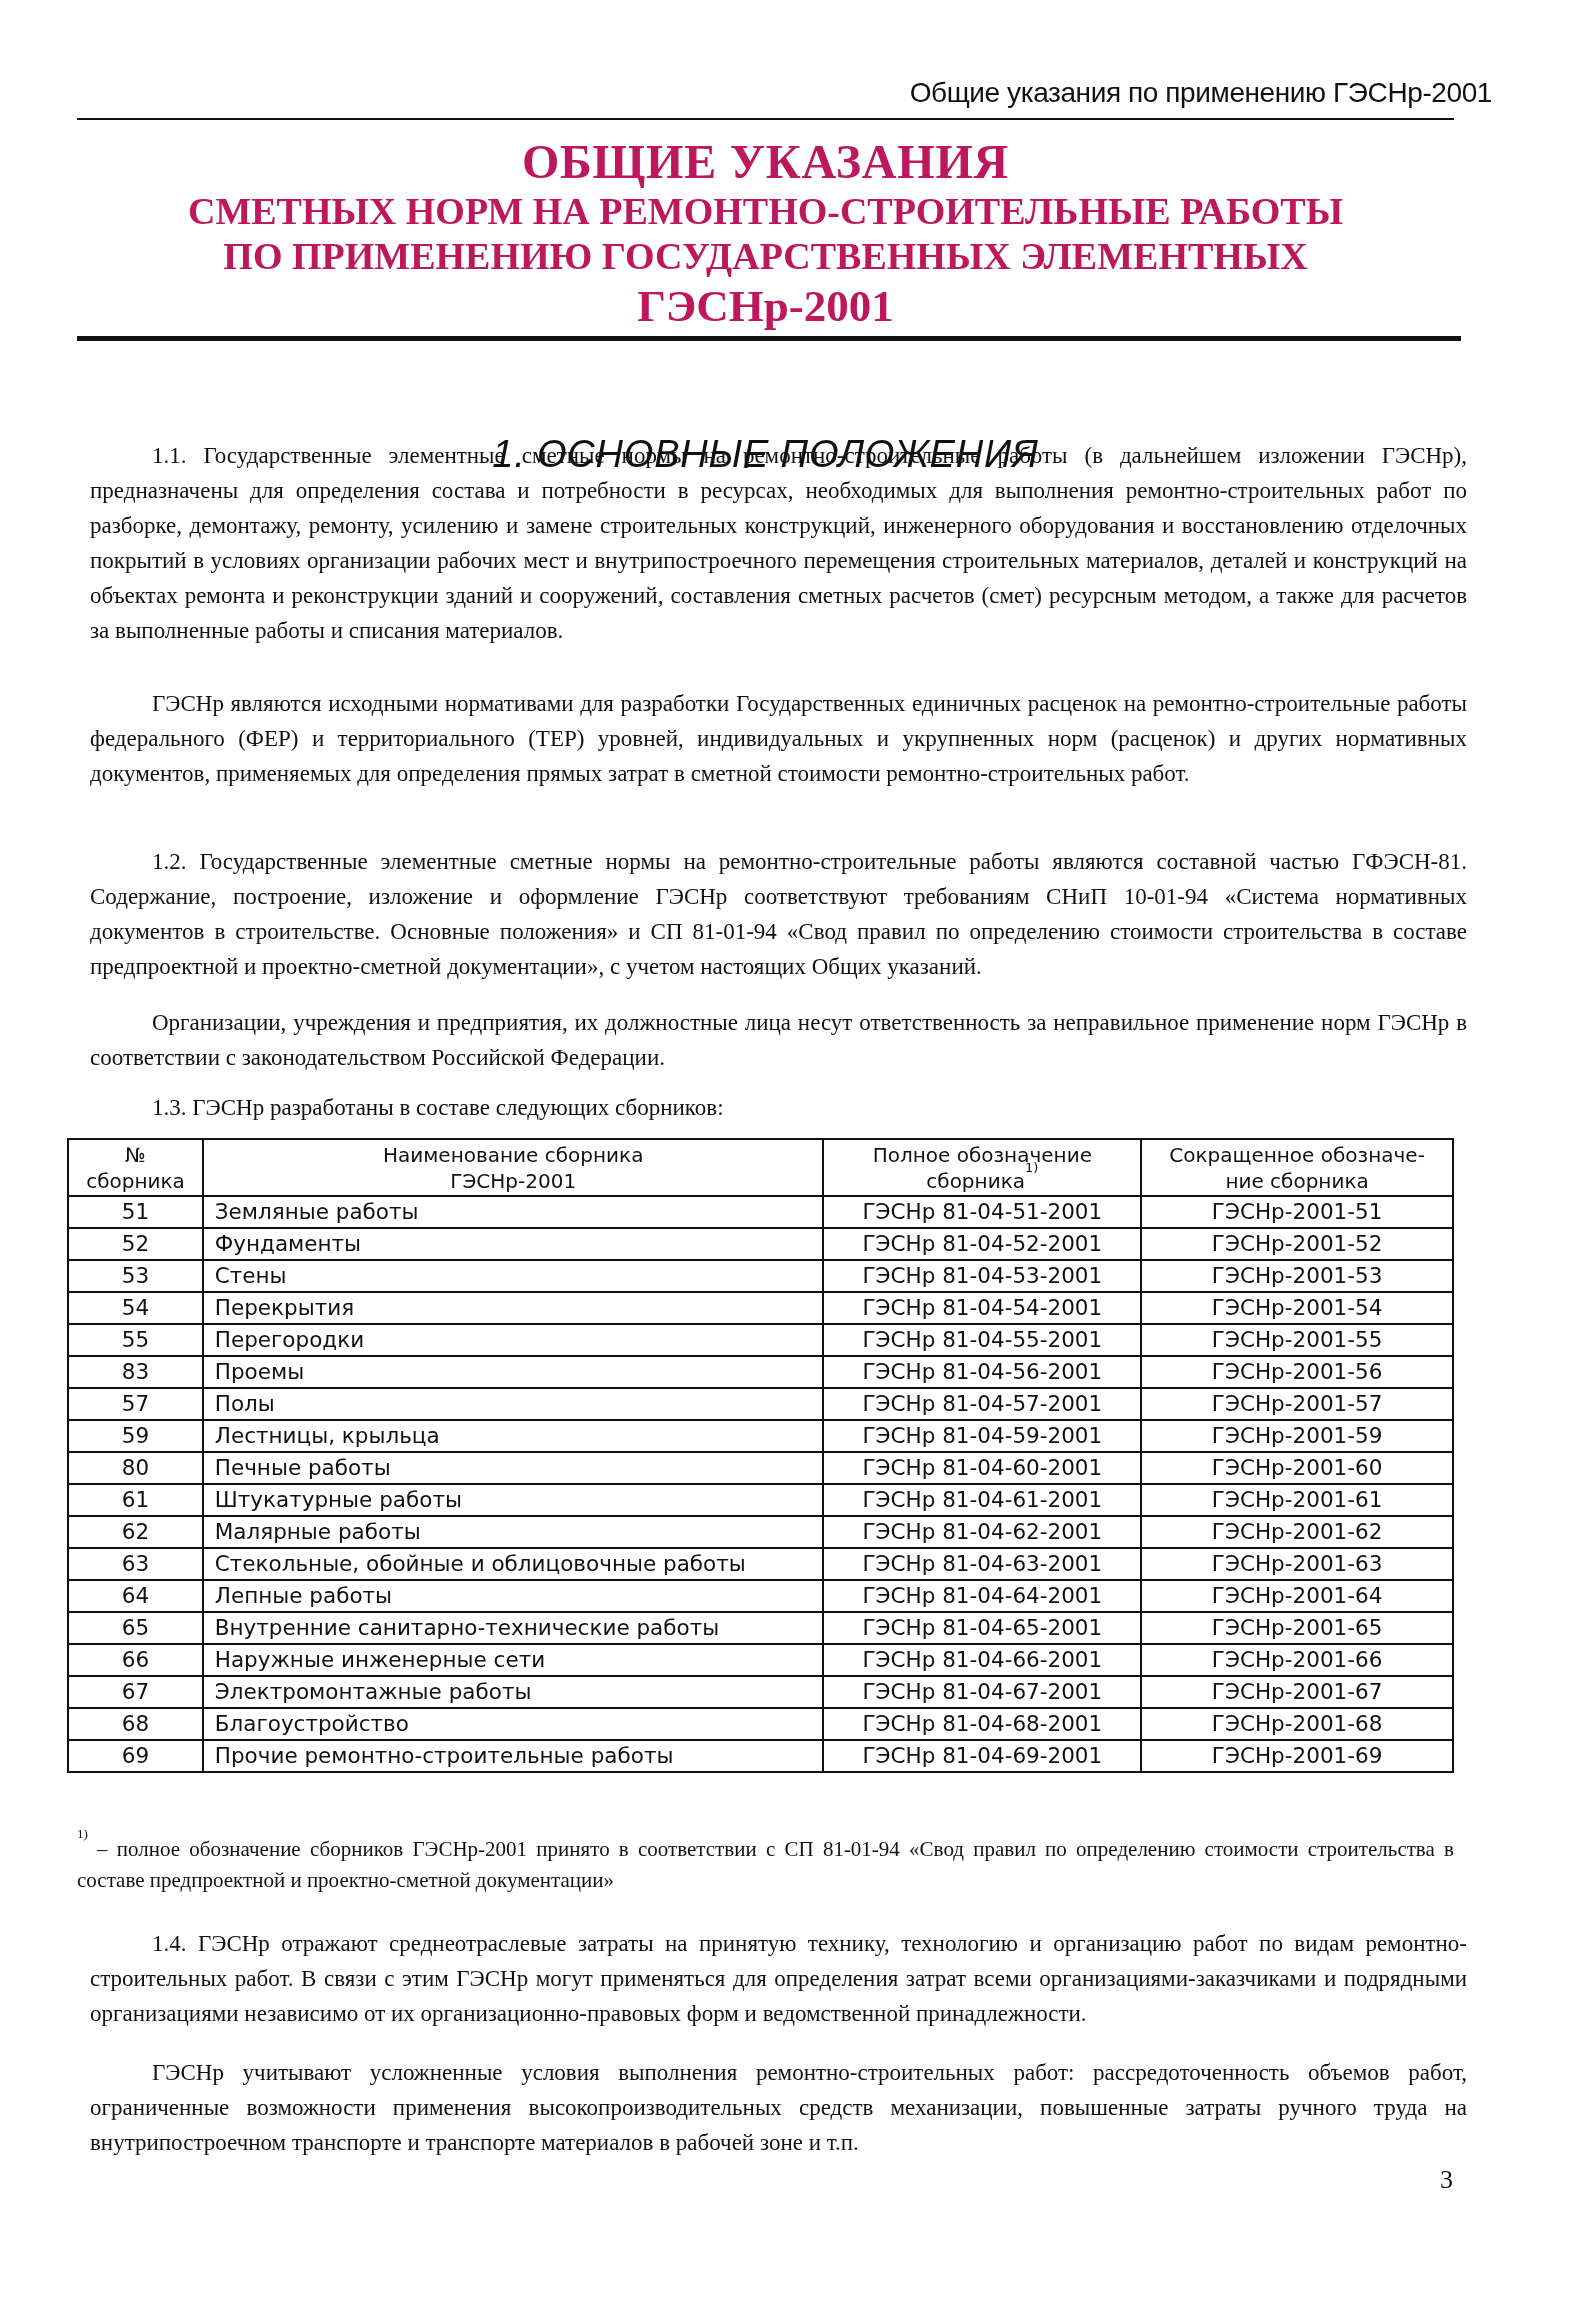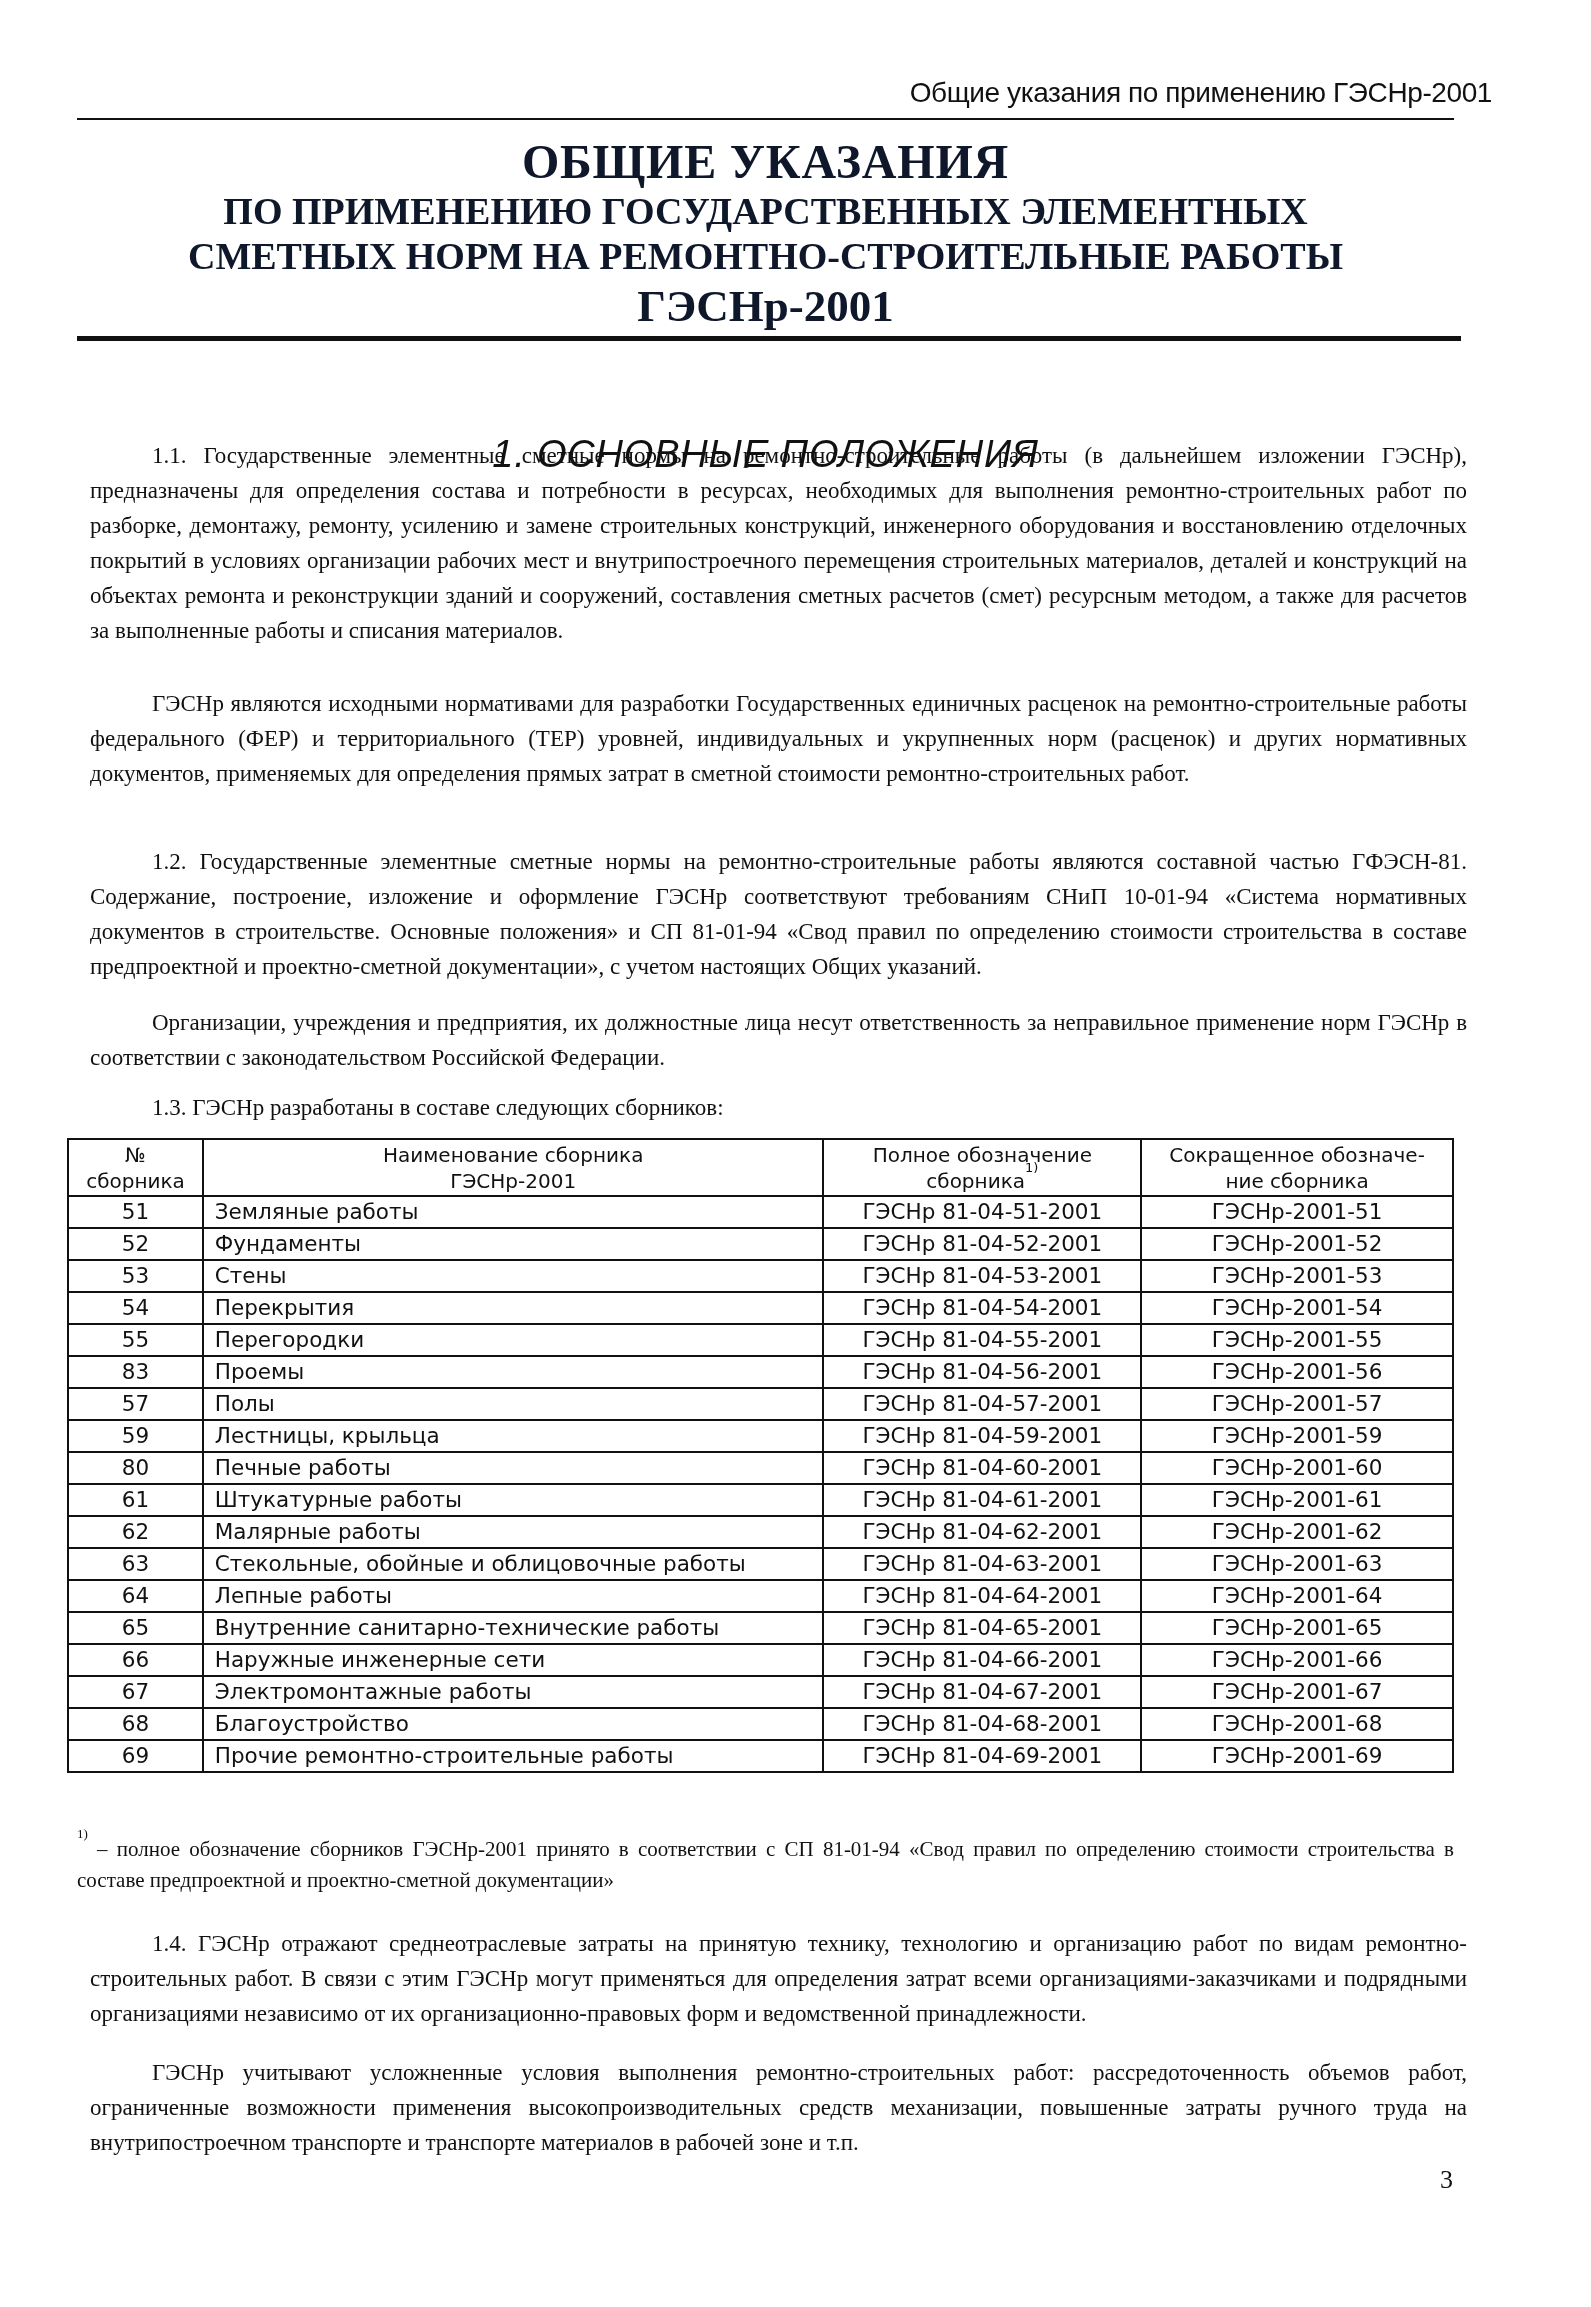--- a/index.html
+++ b/index.html
@@ -1,20 +1,20 @@
 <!DOCTYPE html>
 <html style="font-size:12.3px"><head>
 <meta charset="utf-8">
 <style>
   html, body { margin:0; padding:0; background:#ffffff; }
   body { width:1592px; height:2307px; position:relative; overflow:hidden; color:#111; font-family:"Liberation Serif", serif; }
   .abs { position:absolute; }
   .running-head { left:900px; top:77px; width:592px; text-align:right; font-size:28px; font-family:"Liberation Sans", sans-serif; font-stretch:condensed; letter-spacing:-0.4px; }
   .rh-rule { left:77px; top:118px; width:1377px; height:2.3px; background:#111; }
-  .title-block { left:77px; top:135px; width:1377px; text-align:center; font-family:"Liberation Serif", serif; font-weight:bold; color:#0f172a; }
+  .title-block { left:77px; top:135px; width:1377px; text-align:center; font-family:"Liberation Serif", serif; font-weight:bold; color:#be185d; }
   .t1 { font-size:48px; line-height:54px; letter-spacing:0.8px; }
   .t2 { font-size:38px; line-height:45px; }
   .t3 { font-size:45px; line-height:55px; }
   .title-rule { left:77px; top:336px; width:1384px; height:5.4px; background:#111; }
   .section-head { left:77px; top:385px; width:1377px; text-align:center; font-family:"Liberation Sans", sans-serif; font-style:italic; font-size:38px; letter-spacing:0.8px;margin-top:48px; }
   .para { left:90px; width:1377px; font-size:23px; line-height:35px; text-align:justify; font-family:"Liberation Serif", serif; }
   .para .indent { display:inline-block; width:62px; }
   table.coll { position:absolute; left:67px; top:1138px; width:1387px; border-collapse:collapse; font-family:"DejaVu Sans", sans-serif; font-size:21.5px; }
   table.coll th, table.coll td { border:2.3px solid #111; padding:0 10.8px; height:30px; line-height:30px; }
   table.coll th { font-weight:normal; font-size:20px; line-height:26px; height:55px; text-align:center; }
@@ -24,22 +24,22 @@
   .page-num { left:1415px; top:2165px; width:38px; text-align:right; font-size:26px; }
 </style>
 </head>
 <body>
 
 <div class="abs running-head">Общие указания по применению ГЭСНр-2001</div>
 <div class="abs rh-rule"></div>
 
 <div class="abs title-block">
   <div class="t1">ОБЩИЕ УКАЗАНИЯ</div>
+  <div class="t2">СМЕТНЫХ НОРМ НА РЕМОНТНО-СТРОИТЕЛЬНЫЕ РАБОТЫ</div>
   <div class="t2">ПО ПРИМЕНЕНИЮ ГОСУДАРСТВЕННЫХ ЭЛЕМЕНТНЫХ</div>
-  <div class="t2">СМЕТНЫХ НОРМ НА РЕМОНТНО-СТРОИТЕЛЬНЫЕ РАБОТЫ</div>
   <div class="t3">ГЭСНр-2001</div>
 </div>
 <div class="abs title-rule"></div>
 
 <div class="abs section-head">1. ОСНОВНЫЕ ПОЛОЖЕНИЯ</div>
 
 <div class="abs para" style="top:438px;"><span class="indent"></span><span>1.1. Государственные элементные сметные нормы на ремонтно-строительные работы (в дальнейшем изложении ГЭСНр), предназначены для определения состава и потребности в ресурсах, необходимых для выполнения ремонтно-строительных работ по разборке, демонтажу, ремонту, усилению и замене строительных конструкций, инженерного оборудования и восстановлению отделочных покрытий в условиях организации рабочих мест и внутрипостроечного перемещения строительных материалов, деталей и конструкций на объектах ремонта и реконструкции зданий и сооружений, составления сметных расчетов (смет) ресурсным методом, а также для расчетов за выполненные работы и списания материалов.</span></div>
 <div class="abs para" style="top:686px;"><span class="indent"></span><span>ГЭСНр являются исходными нормативами для разработки Государственных единичных расценок на ремонтно-строительные работы федерального (ФЕР) и территориального (ТЕР) уровней, индивидуальных и укрупненных норм (расценок) и других нормативных документов, применяемых для определения прямых затрат в сметной стоимости ремонтно-строительных работ.</span></div>
 <div class="abs para" style="top:844px;"><span class="indent"></span><span>1.2. Государственные элементные сметные нормы на ремонтно-строительные работы являются составной частью ГФЭСН-81. Содержание, построение, изложение и оформление ГЭСНр соответствуют требованиям СНиП 10-01-94 «Система нормативных документов в строительстве. Основные положения» и СП 81-01-94 «Свод правил по определению стоимости строительства в составе предпроектной и проектно-сметной документации», с учетом настоящих Общих указаний.</span></div>
 <div class="abs para" style="top:1005px;"><span class="indent"></span><span>Организации, учреждения и предприятия, их должностные лица несут ответственность за неправильное применение норм ГЭСНр в соответствии с законодательством Российской Федерации.</span></div>

